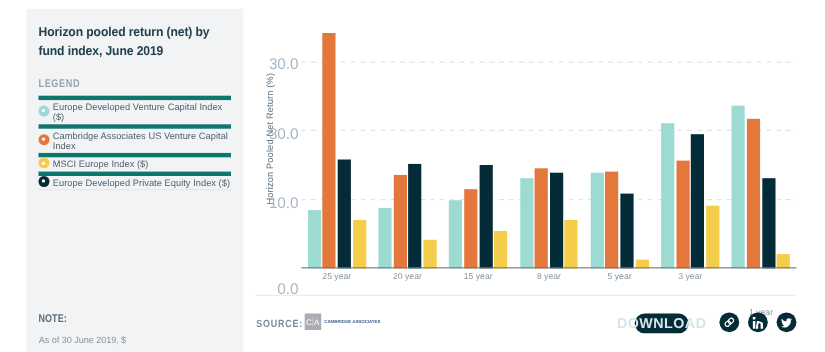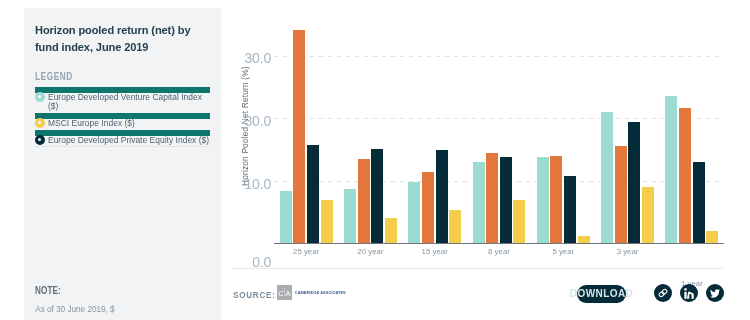--- a/index.html
+++ b/index.html
@@ -4,21 +4,21 @@
 <style>
   html,body{margin:0;padding:0;}
   body{width:750px;height:320px;background:#ffffff;font-family:"Liberation Sans",sans-serif;overflow:hidden;}
   #root{position:relative;width:750px;height:320px;}
 
   
   #sidebar{position:absolute;left:24px;top:8px;width:197px;height:312px;background:#f2f3f5;box-sizing:border-box;padding:0;}
   #panel-title{position:absolute;left:11px;top:12.9px;width:190px;font-size:11.7px;font-weight:bold;color:#23404f;line-height:17.4px;letter-spacing:-0.1px;transform:scaleX(0.945);transform-origin:0 0;}
   #legend-head{position:absolute;left:10.5px;top:63.3px;font-size:10.2px;font-weight:bold;color:#95a4b1;letter-spacing:0.7px;transform:scaleX(0.81);transform-origin:0 0;}
   #legend{position:absolute;left:11px;top:79px;width:175px;}
-  .legend-row{position:relative;border-top:6px solid #0f766e;display:flex;box-sizing:border-box;}
+  .legend-row{position:relative;border-top:4px solid #0f766e;display:flex;align-items:center;box-sizing:border-box;}
   .legend-row.two{height:26px;}
   .legend-row.one{height:17.2px;}
   .legend-row:last-child{border-bottom:1px solid #e3e6e9;}
   .legend-dot{width:9.8px;height:9.8px;border-radius:50%;flex:0 0 9.8px;margin-right:3.2px;position:relative;top:-1.3px;}
   .legend-dot::after{content:"";position:absolute;left:3.4px;top:3.4px;width:3px;height:3px;border-radius:50%;background:#ffffff;}
   .legend-label{font-size:8.45px;color:#4d6271;line-height:8.9px;letter-spacing:0.03px;}
   #note-head{position:absolute;left:10.5px;top:276.6px;font-size:10.2px;font-weight:bold;color:#5b6e7c;letter-spacing:0.1px;transform:scaleX(0.80);transform-origin:0 0;}
   #note-body{position:absolute;left:11.2px;top:296.3px;font-size:8.3px;color:#8795a0;letter-spacing:-0.06px;}
 
   
@@ -30,35 +30,39 @@
   #plot{position:absolute;left:42px;right:0;top:0;bottom:0;}
   .bar{position:absolute;bottom:0;}
   .xtick{position:absolute;font-size:7.85px;color:#8896a2;text-align:center;}
 
   
   #divider{position:absolute;left:232px;top:267.5px;width:492px;height:1px;background:#e9eaec;}
   #source-label{position:absolute;left:233px;top:289.3px;font-size:9.5px;font-weight:bold;color:#7b8c99;letter-spacing:0.9px;transform:scaleX(0.85);transform-origin:0 0;}
   #ca-logo{position:absolute;left:277px;top:285px;width:15px;height:15px;background:#a9adb2;}
   #ca-logo svg{display:block;}
   #ca-word{position:absolute;left:294.8px;top:289.9px;font-size:4px;font-weight:bold;color:#3f5f93;letter-spacing:-0.02px;}
-  #dl-btn{position:absolute;left:576.7px;top:284.6px;width:49px;height:18.1px;border-radius:9.05px;background:#042b38;color:#d4e6e8;font-size:10px;font-weight:bold;letter-spacing:0.42px;display:flex;align-items:center;justify-content:center;padding-left:0.7px;box-sizing:border-box;}
+  #dl-btn{position:absolute;left:576.7px;top:284.6px;width:49px;height:18.1px;border-radius:9.05px;background:#042b38;color:#d4e6e8;font-size:13px;font-weight:bold;letter-spacing:0.42px;display:flex;align-items:center;justify-content:center;padding-left:0.7px;box-sizing:border-box;}
   .circ{position:absolute;top:284.2px;width:18.1px;height:18.1px;border-radius:50%;background:#042b38;display:flex;align-items:center;justify-content:center;}
 </style>
 </head>
 <body>
 
 <div id="root">
 
   <div id="sidebar">
     <div id="panel-title">Horizon pooled return (net) by fund index, June 2019</div>
     <div id="legend-head">LEGEND</div>
     <div id="legend">
         <div class="legend-row two">
           <span class="legend-dot" style="background: rgb(155, 219, 209);"></span>
           <span class="legend-label">Europe Developed Venture Capital Index ($)</span>
+        </div>
+        <div class="legend-row two">
+          <span class="legend-dot" style="background: rgb(227, 119, 60);"></span>
+          <span class="legend-label">Cambridge Associates US Venture Capital Index</span>
         </div>
         <div class="legend-row one">
           <span class="legend-dot" style="background: rgb(244, 205, 74);"></span>
           <span class="legend-label">MSCI Europe Index ($)</span>
         </div>
         <div class="legend-row one">
           <span class="legend-dot" style="background: rgb(4, 43, 56);"></span>
           <span class="legend-label">Europe Developed Private Equity Index ($)</span>
         </div>
       </div>

